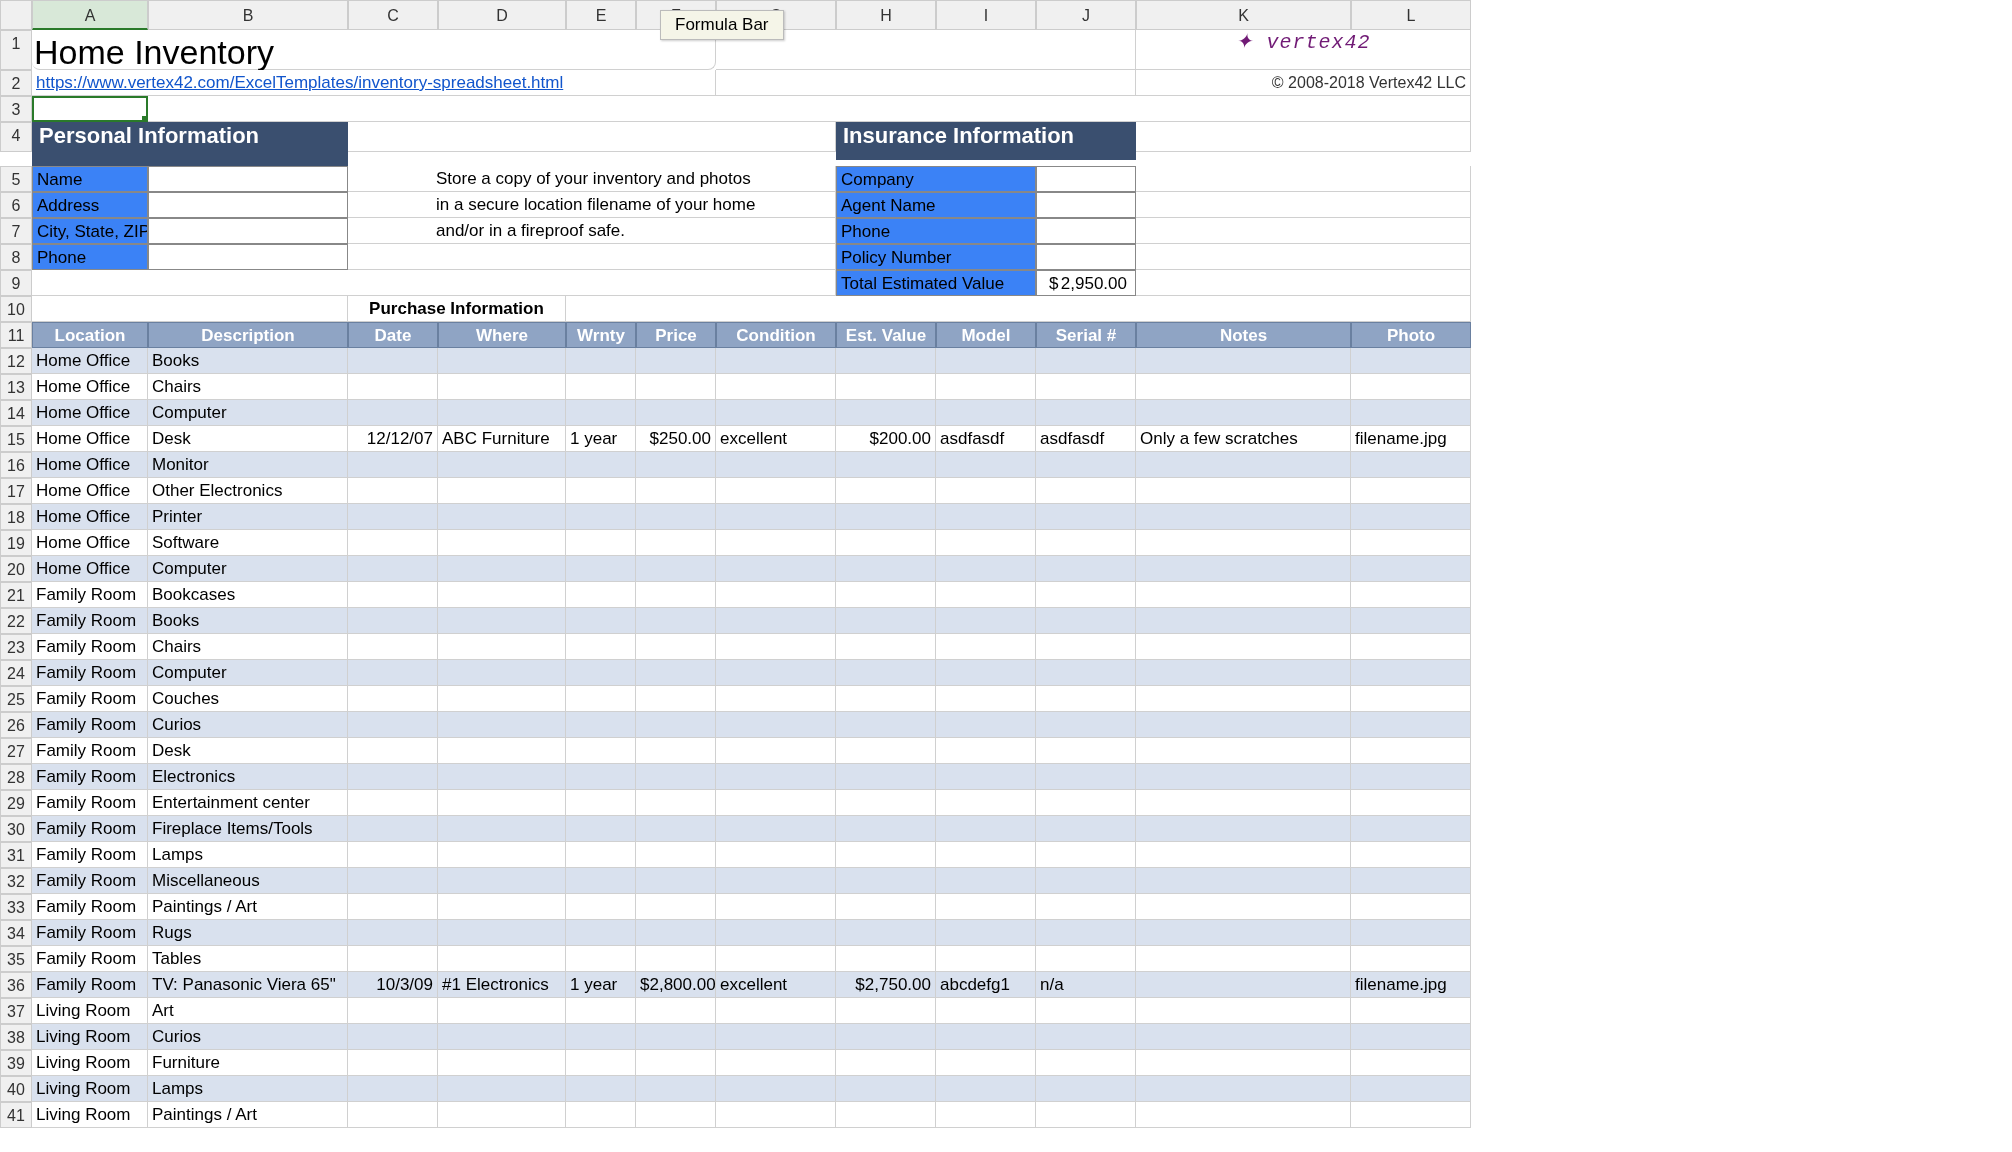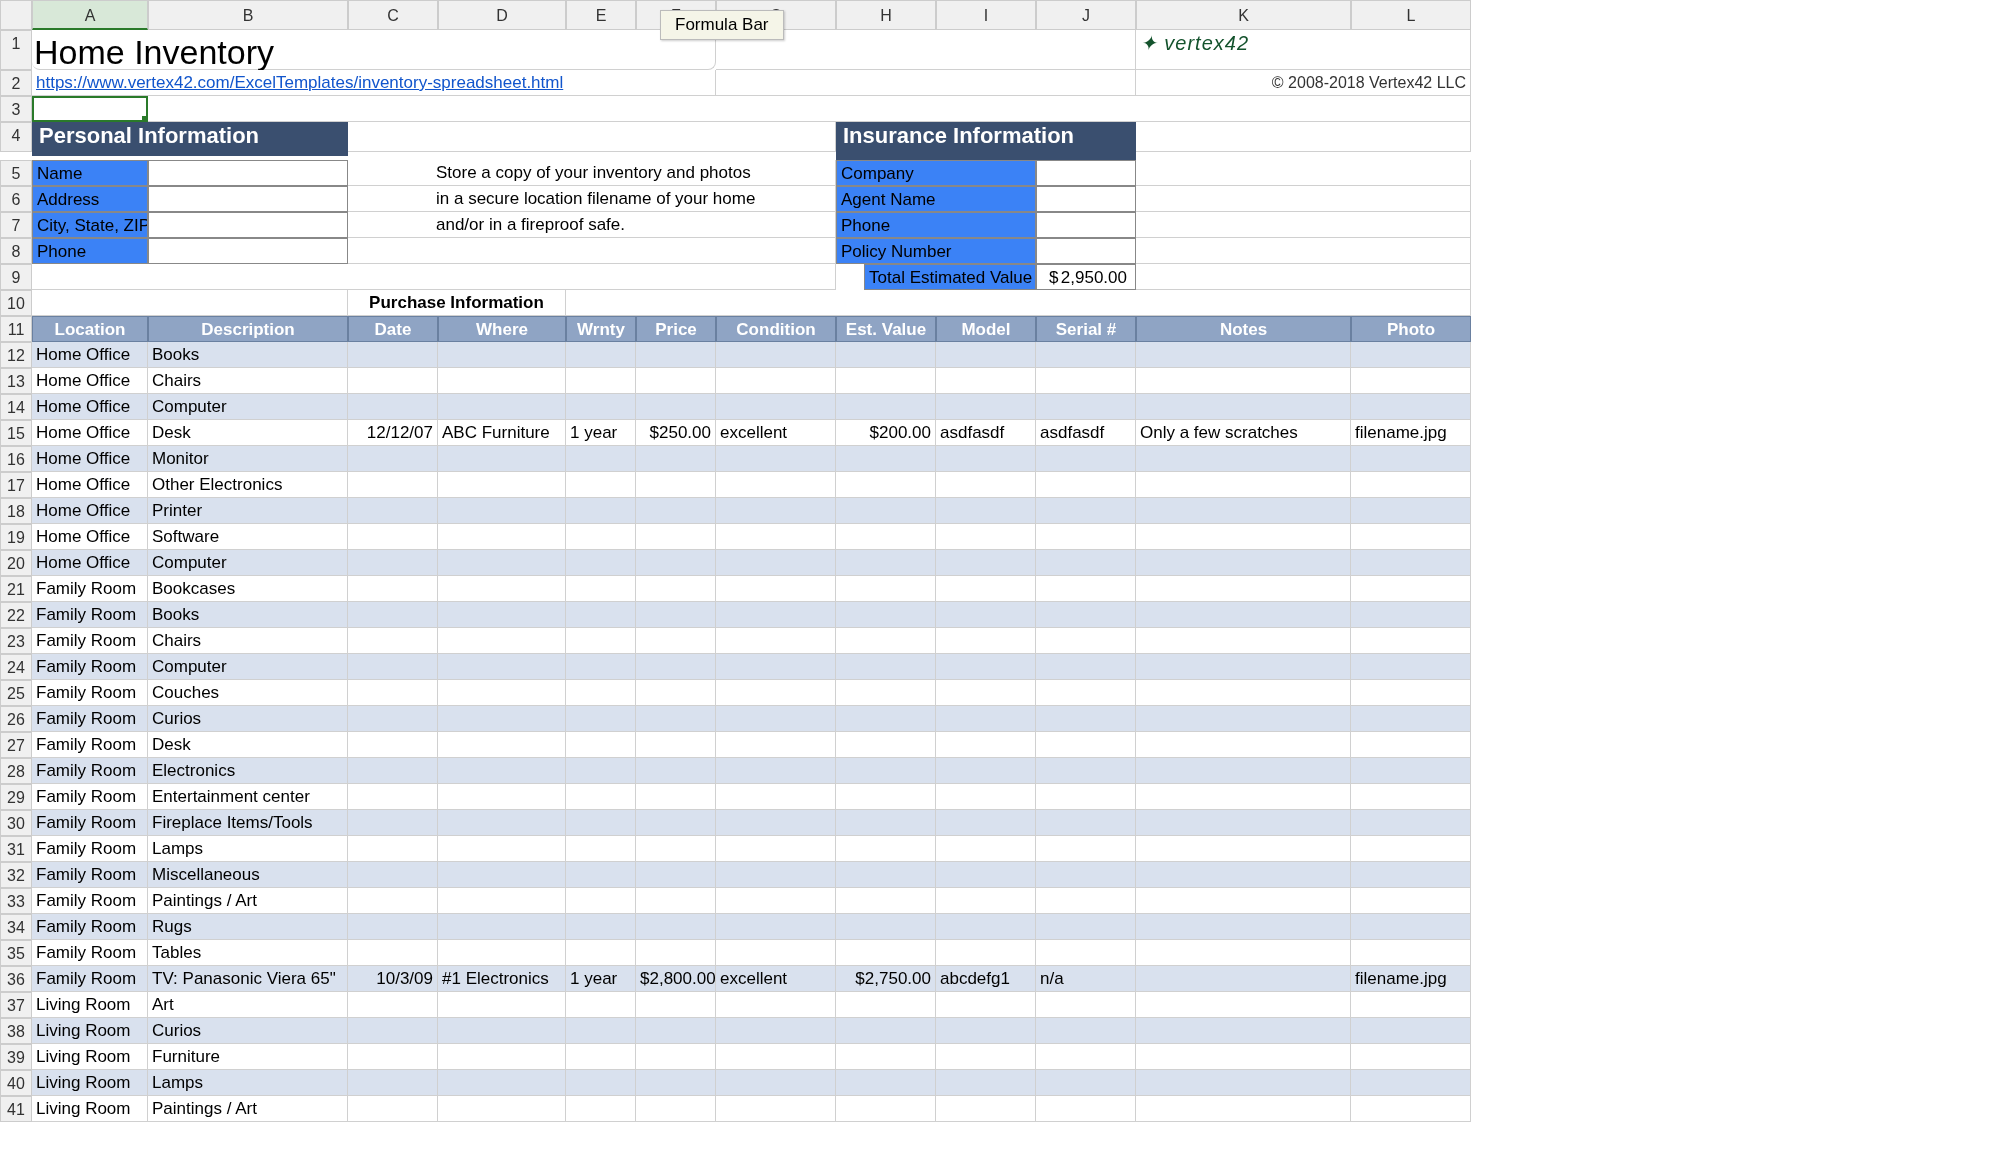--- a/index.html
+++ b/index.html
@@ -44,21 +44,21 @@
 .title-row { height: 40px; }
 .title {
   font-size: 34px;
   font-weight: normal;
   color: #000;
   padding-left: 2px;
   line-height: 40px;
 }
 .link a { color: #1155cc; text-decoration: underline; font-size: 17px; }
 .copyright { text-align: right; color: #333; font-size: 16px; }
-.logo { text-align: left; color: #14532d; font-size: 20px; font-style: italic; letter-spacing: 1px; }
+.logo { text-align: center; color: #701a75; font-size: 20px; font-style: italic; letter-spacing: 1px; font-family: Liberation Mono, monospace; }
 
 .section-hdr {
   background: #3a4f6f;
   color: #fff;
   font-weight: bold;
   font-size: 22px;
   padding: 2px 6px;
   border: 1px solid #3a4f6f;
 }
 .label-cell {
@@ -145,21 +145,21 @@
   <div class="rowhdr">2</div>
   <div class="cell link" style="grid-column: span 6; overflow: visible;"><a>https://www.vertex42.com/ExcelTemplates/inventory-spreadsheet.html</a></div>
   <div class="cell" style="grid-column: span 4;"></div>
   <div class="cell copyright" style="grid-column: span 2; overflow: visible;">© 2008-2018 Vertex42 LLC</div>
 
   <div class="rowhdr">3</div>
   <div class="cell sel-box sel-handle"></div>
   <div class="cell" style="grid-column: span 11;"></div>
 
   <div class="rowhdr" style="height:30px">4</div>
-  <div class="cell section-hdr" style="grid-column: span 2; height:34px">Personal Information</div>
+  <div class="cell section-hdr" style="grid-column: span 2; height:44px">Personal Information</div>
   <div class="cell" style="grid-column: span 5; height:30px"></div>
   <div class="cell section-hdr" style="grid-column: span 3; height:38px">Insurance Information</div>
   <div class="cell" style="grid-column: span 2; height:30px"></div>
 
   <div class="rowhdr">5</div>
   <div class="cell label-cell">Name</div>
   <div class="cell input-cell"></div>
   <div class="cell note-text" style="grid-column: span 5; padding-left: 88px; overflow: visible;">Store a copy of your inventory and photos</div>
   <div class="cell label-cell" style="grid-column: span 2;">Company</div>
   <div class="cell input-cell"></div>
@@ -184,21 +184,21 @@
   <div class="rowhdr">8</div>
   <div class="cell label-cell">Phone</div>
   <div class="cell input-cell"></div>
   <div class="cell" style="grid-column: span 5;"></div>
   <div class="cell label-cell" style="grid-column: span 2;">Policy Number</div>
   <div class="cell input-cell"></div>
   <div class="cell" style="grid-column: span 2;"></div>
 
   <div class="rowhdr">9</div>
   <div class="cell" style="grid-column: span 7;"></div>
-  <div class="cell label-cell" style="grid-column: span 2; margin-left: 28px;">Total Estimated Value</div>
+  <div class="cell label-cell" style="grid-column: span 2;">Total Estimated Value</div>
   <div class="cell value-cell" style="display:flex;justify-content:space-between;">
       <span class="value-l">$</span>
       <span>2,950.00</span>
     </div>
   <div class="cell" style="grid-column: span 2;"></div>
 
   <div class="rowhdr">10</div>
   <div class="cell" style="grid-column: span 2;"></div>
   <div class="cell purchase-hdr" style="grid-column: span 2; overflow: visible;">Purchase Information</div>
   <div class="cell" style="grid-column: span 8;"></div>

